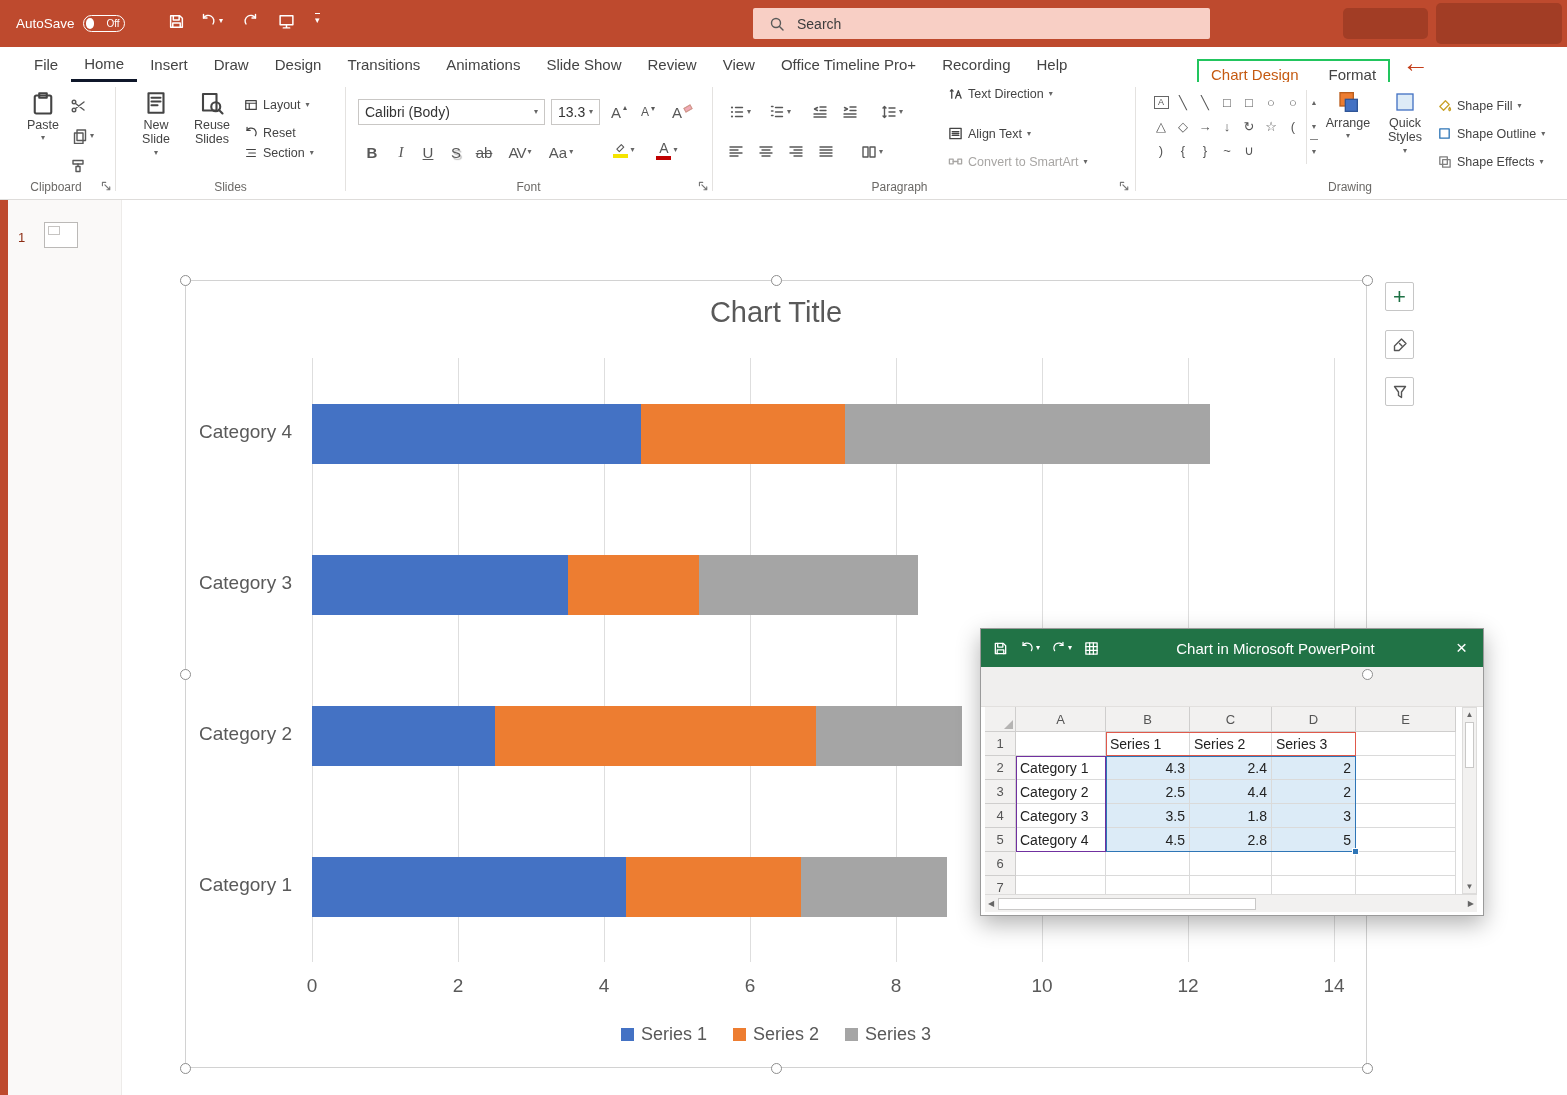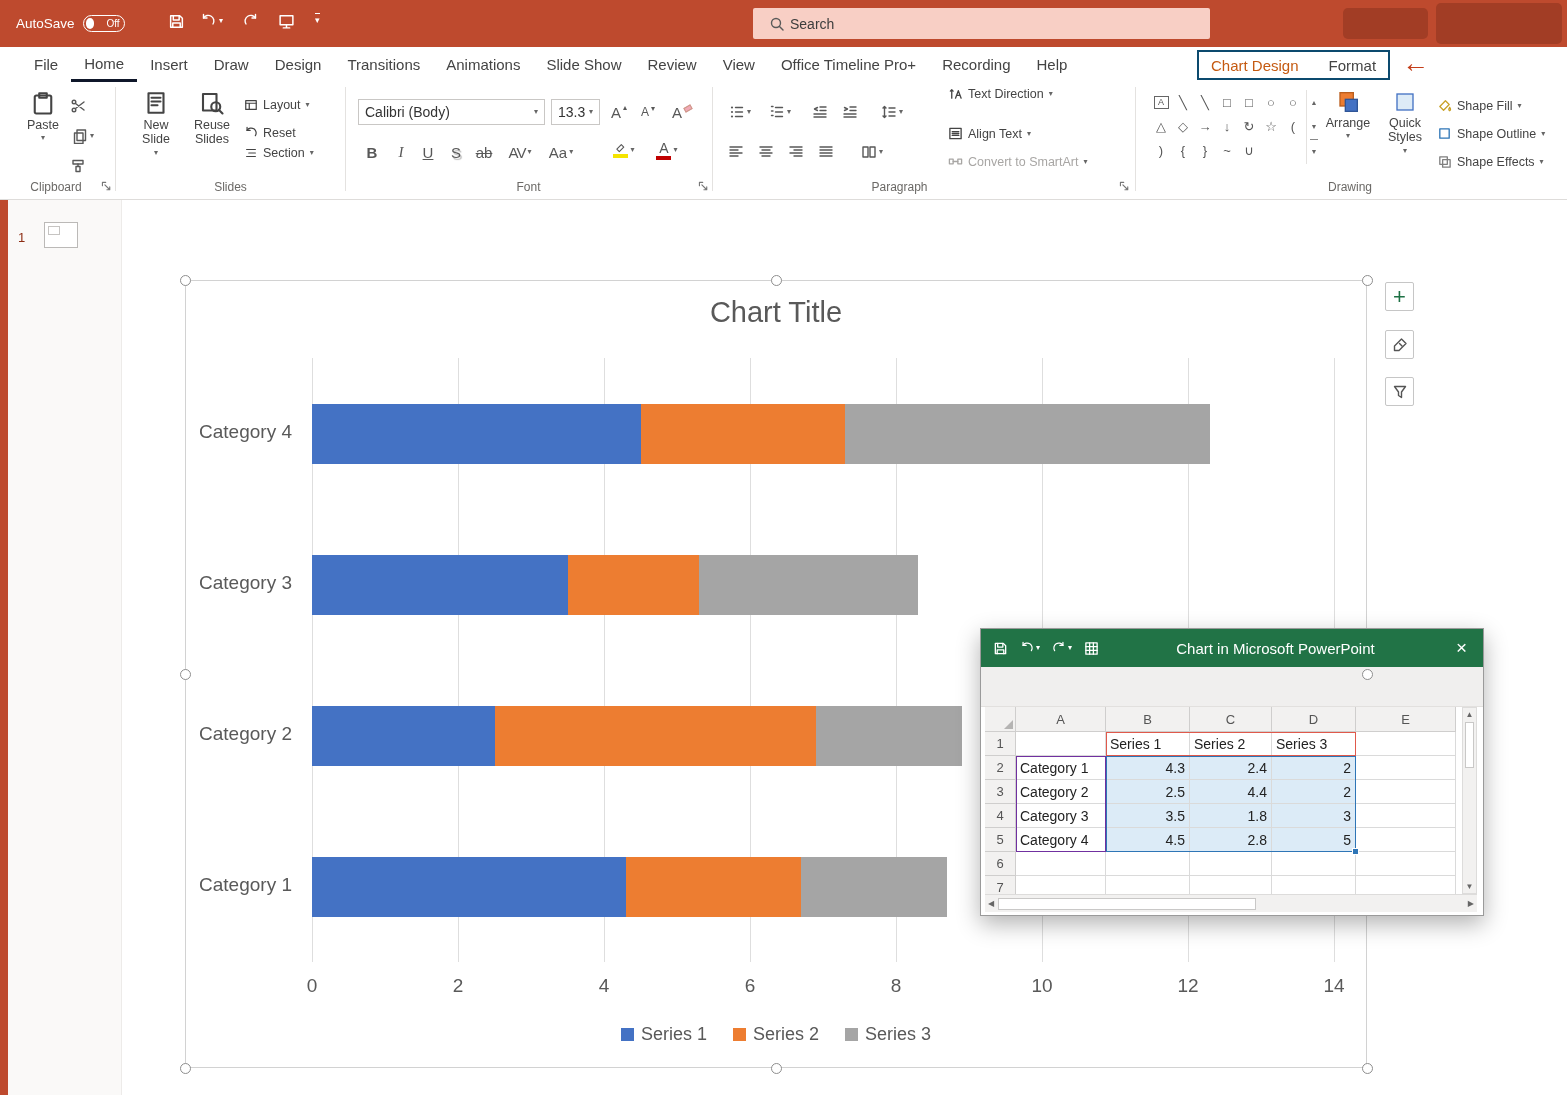--- a/index.html
+++ b/index.html
@@ -9,29 +9,29 @@
 .wchev{color:#fff}
 
 #titlebar{position:absolute;left:0;top:0;width:1567px;height:47px;background:#BE4A2E}
 #autosave{position:absolute;left:16px;top:0;height:47px;display:flex;align-items:center;gap:8px;color:#fff;font-size:13.5px}
 .toggle{width:42px;height:17px;border:1px solid #fff;border-radius:9px;display:flex;align-items:center;gap:12px;padding:0 4px 0 2px}
 .knob{width:11px;height:11px;border-radius:50%;background:#fff}
 .toggle .st{font-size:10px;color:#fff}
 .tb-ic{position:absolute;top:13px;color:#fff;display:flex;align-items:center;gap:3px}
 .qat{display:inline-block;border-top:1.5px solid #fff;padding-top:2px;font-size:9px;color:#fff;line-height:1}
 #app-title{position:absolute;left:455px;top:0;height:47px;display:flex;align-items:center;color:#fff;font-size:15px}
-#search-box{position:absolute;left:753px;top:8px;width:457px;height:31px;background:#F8CFC5;border-radius:2px;display:flex;align-items:center;gap:5px;padding-left:16px;font-size:14px;color:#3d3d3d}
+#search-box{position:absolute;left:753px;top:8px;width:457px;height:31px;background:#F8CFC5;border-radius:2px;display:flex;align-items:center;gap:12px;padding-left:16px;font-size:14px;color:#3d3d3d}
 #search-box .ico{color:#5a5a5a}
 .blob{position:absolute;background:#A23D25;border-radius:5px}
 
 #menubar{position:absolute;left:0;top:47px;width:1567px;height:35px;background:#fff}
 #tabs{display:flex;height:35px;padding-left:21px}
 .tab{display:flex;align-items:center;padding:0 13px;font-size:15px;color:#444;white-space:nowrap}
 .tab.active{border-bottom:3px solid #0f172a}
-#cd-box{position:absolute;left:1197px;top:3px;height:30px;display:flex;align-items:center;gap:30px;padding:0 12px;border:2px solid #0c4a6e;background:#fff}
+#cd-box{position:absolute;left:1197px;top:12px;height:30px;display:flex;align-items:center;gap:30px;padding:0 12px;border:2px solid #22c55e;background:#fff}
 #cd-box .cdt{font-size:15px;color:#C55A11}
 #cd-box .fmt-t{font-size:15px;color:#444}
 #menu-arrow{position:absolute;left:1402px;top:0;font-size:27px;font-weight:bold;color:#C43E1A;line-height:33px}
 
 #ribbon{position:absolute;left:0;top:82px;width:1567px;height:118px;background:#fff;border-bottom:1px solid #DEDCDA}
 .gdiv{position:absolute;top:5px;height:104px;width:1px;background:#E4E2E0}
 .grp-label{position:absolute;bottom:5px;font-size:12px;color:#6b6966;text-align:center}
 .launcher{position:absolute;bottom:6px;width:14px;height:14px;color:#777}
 .big-btn{position:absolute;display:flex;flex-direction:column;align-items:center;gap:2px;font-size:12.5px;color:#444;text-align:center;line-height:1.15}
 .mini{position:absolute;width:24px;height:24px;display:flex;align-items:center;justify-content:center;gap:2px;color:#585858}

